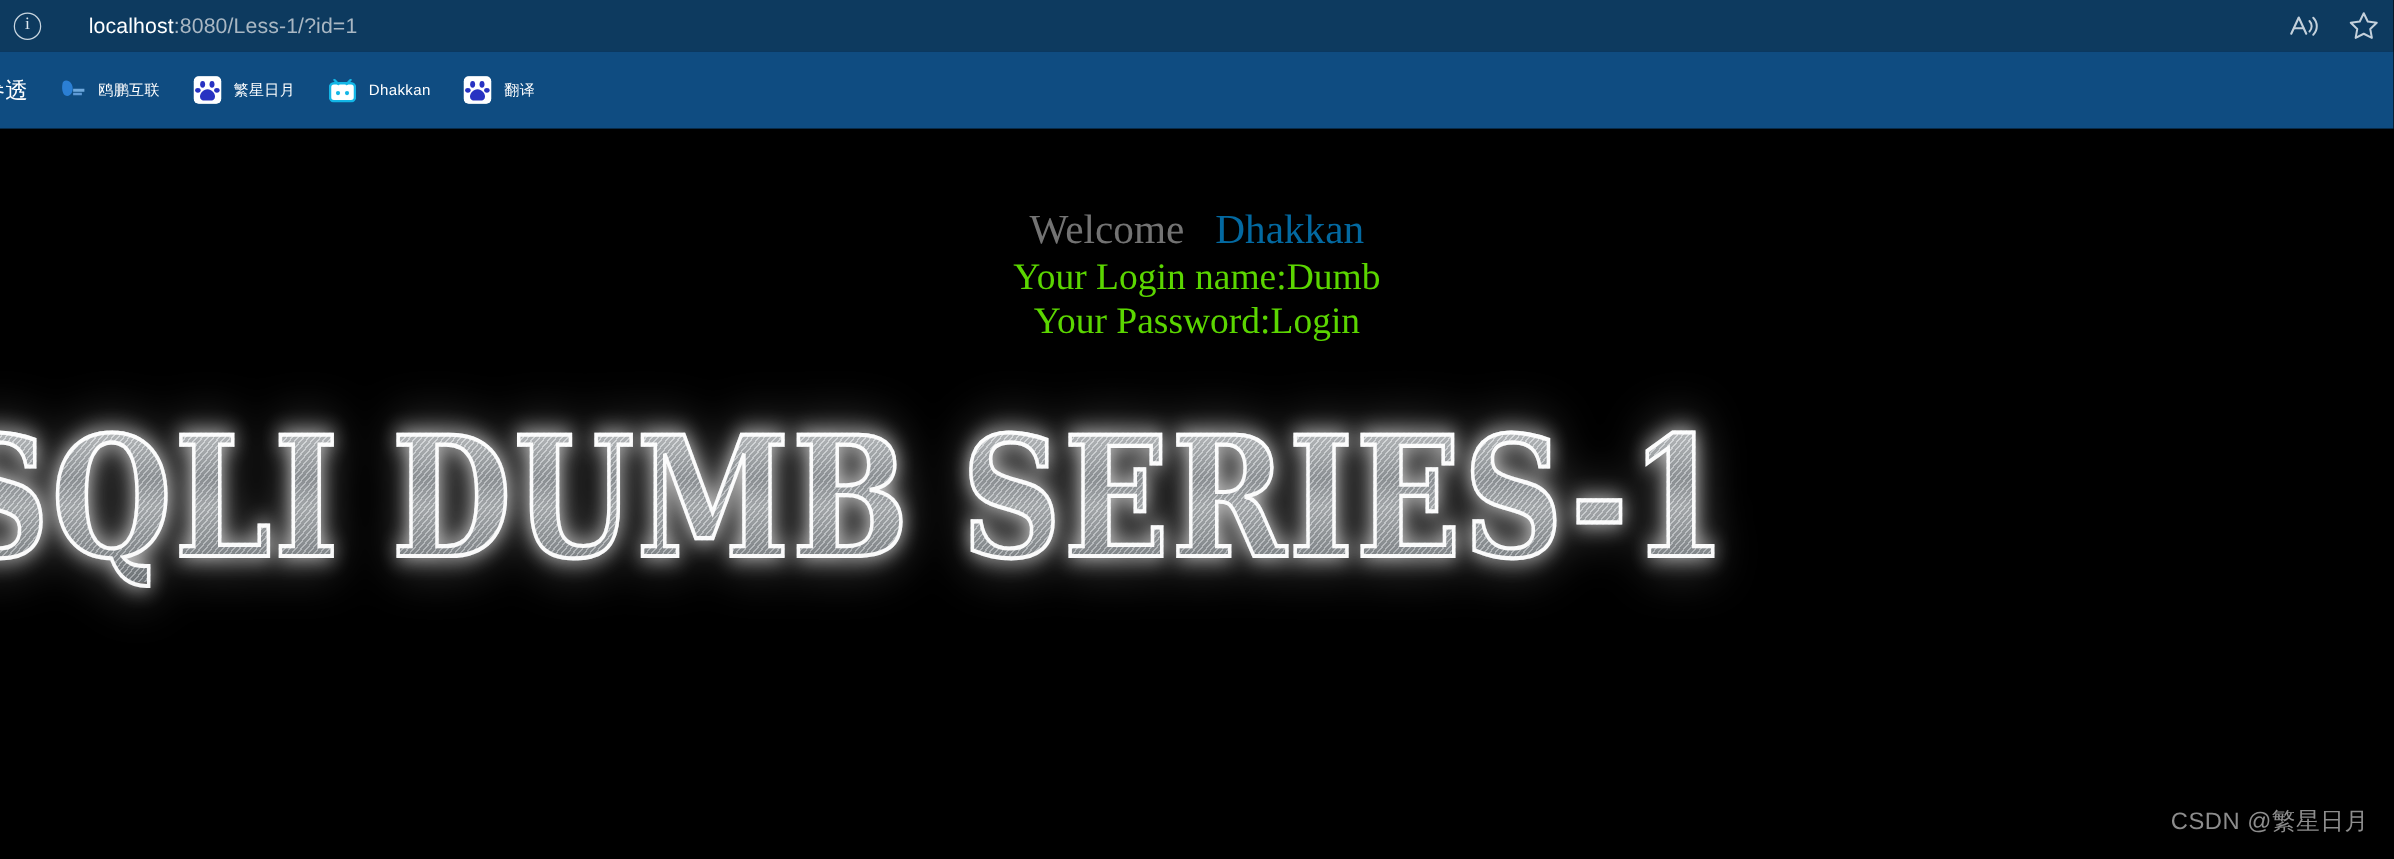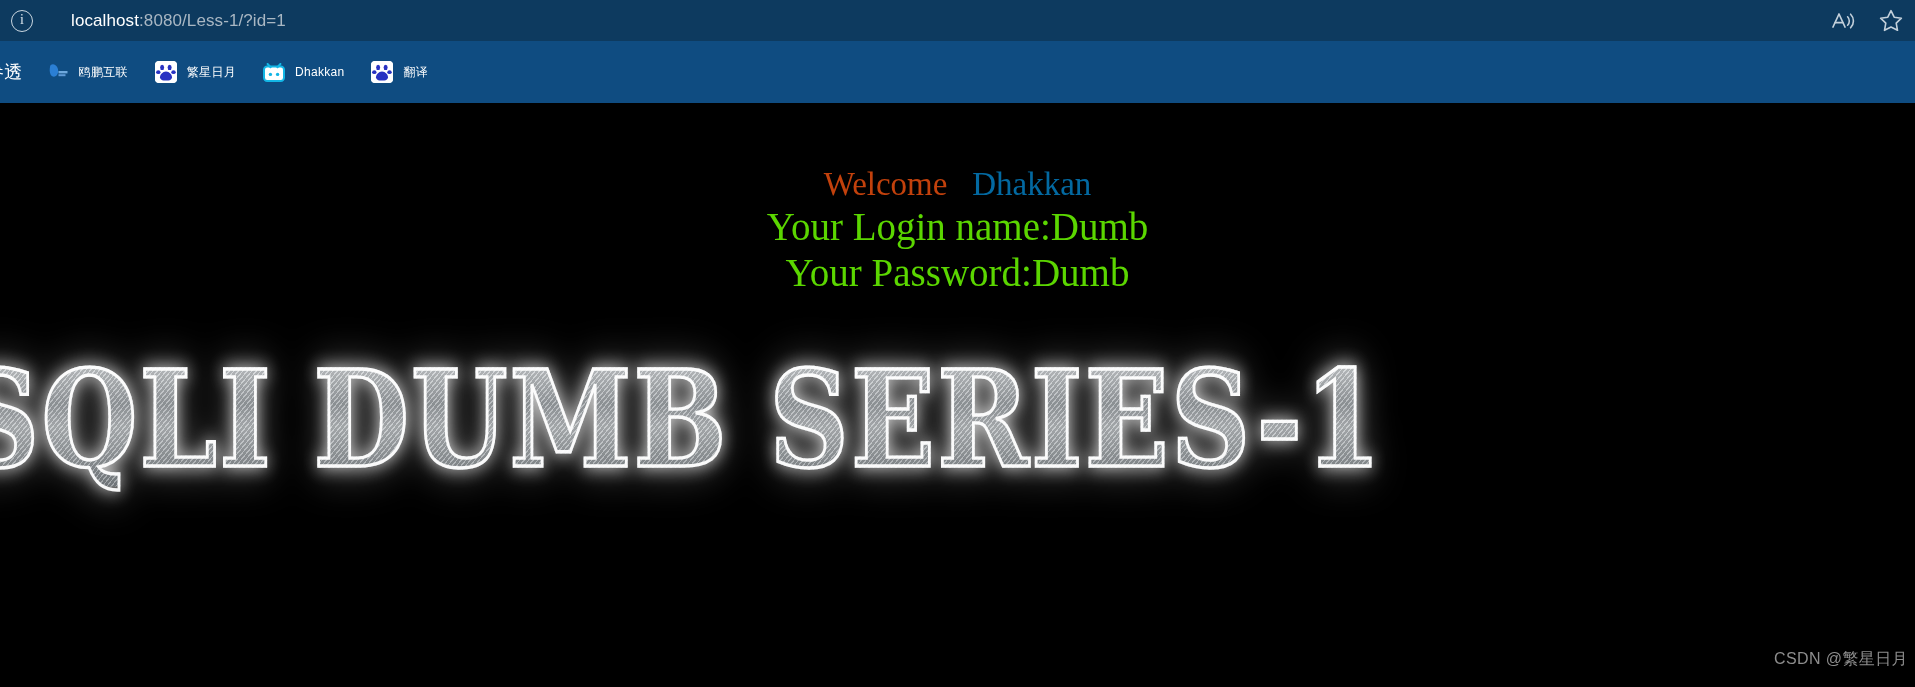--- a/index.html
+++ b/index.html
@@ -156,24 +156,24 @@
   .greet {
     text-align: center;
     font-family: "Liberation Serif", serif;
     padding-top: 62px;
   }
   .greet-line1 {
     font-size: 33px;
     line-height: 1.18;
     white-space: pre;
   }
-  .greet-welcome { color: #c2410c; }
+  .greet-welcome { color: #737373; }
   .greet-user { color: #0369a1; }
   .greet-line {
-    font-size: 39px;
+    font-size: 30px;
     color: #5bd600;
     line-height: 1.18;
   }
 
   .banner-wrap {
     margin-top: 72px;
     display: flex;
     justify-content: flex-start;
     align-items: center;
   }
@@ -197,24 +197,24 @@
     background-clip: text;
     color: transparent;
     -webkit-text-stroke: 2.6px rgba(255,255,255,0.95);
     paint-order: stroke fill;
     filter: drop-shadow(0 0 7px rgba(255,255,255,0.75))
             drop-shadow(0 0 16px rgba(255,255,255,0.35));
   }
 
   .watermark {
     position: absolute;
-    right: 7px;
+    right: 20px;
     bottom: 17px;
     color: #8d8d8d;
-    font-size: 16px;
+    font-size: 19px;
     font-family: "Liberation Sans", sans-serif;
     letter-spacing: 0.4px;
   }
 </style>
 </head>
 <body>
 
 <div class="browser">
 
   <div class="addressbar">
@@ -300,21 +300,21 @@
       <span class="bm-label">翻译</span>
     </div>
   </div>
 
   <div class="page">
 
     <div class="greet">
       <div class="greet-line1"><span class="greet-welcome">Welcome</span><span>   </span><span class="greet-user">Dhakkan</span></div>
 
       <div class="greet-line">Your Login name:Dumb</div>
-      <div class="greet-line">Your Password:Dumb</div>
+      <div class="greet-line">Your Password:Login</div>
     </div>
 
     <div class="banner-wrap">
       <div class="banner">SQLI DUMB SERIES-1</div>
     </div>
 
     <div class="watermark">CSDN @繁星日月</div>
   </div>
 
 </div>

